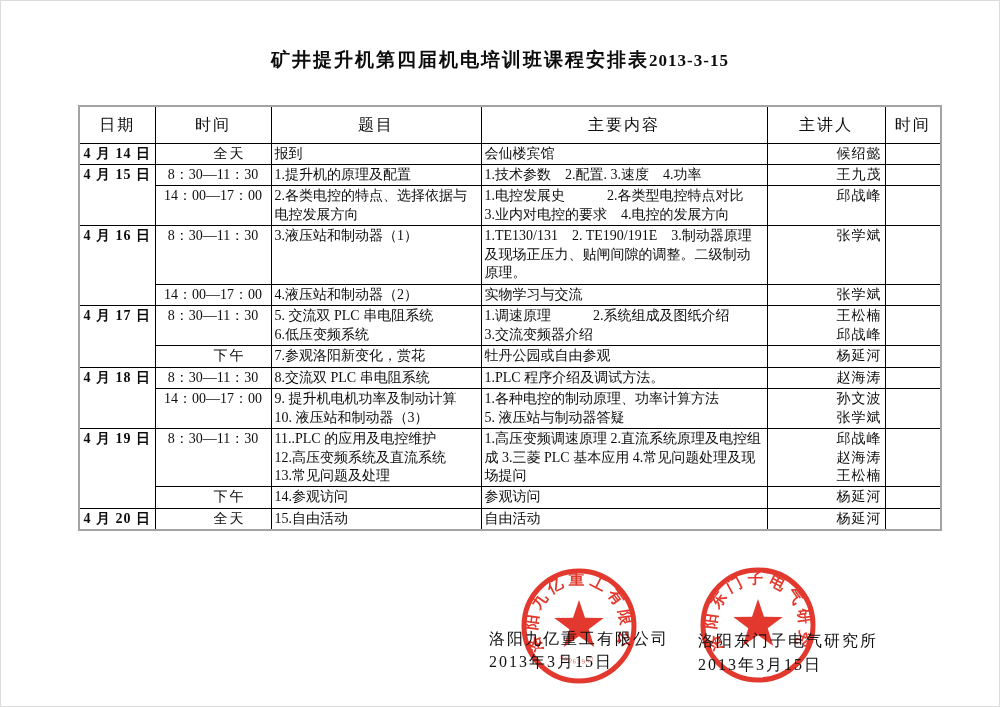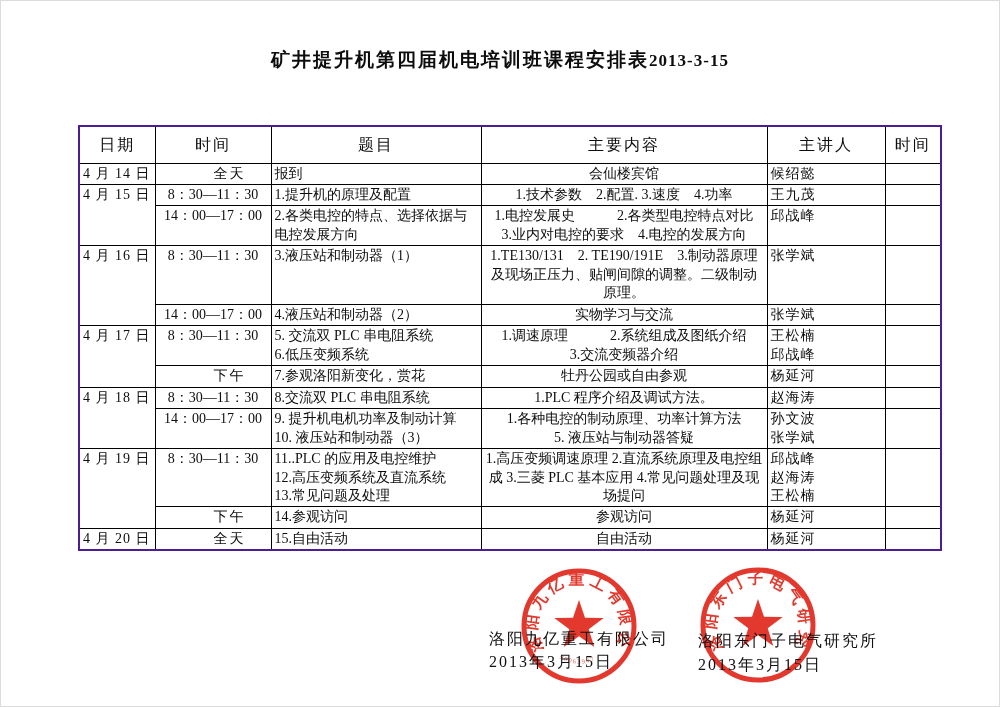--- a/index.html
+++ b/index.html
@@ -9,36 +9,36 @@
     position:relative; width:1000px; height:707px;
     background:#ffffff; border:1px solid #dcdcdc;
     margin:0 auto; overflow:hidden; color:#0d0d0d;
   }
   
   .title-row { position:absolute; top:46px; left:0; width:100%; text-align:center; white-space:nowrap; }
   .doc-title { font-size:19px; font-weight:bold; letter-spacing:2px; }
   .doc-title-date { font-size:17px; font-weight:bold; letter-spacing:1px; }
   
   table.schedule {
-    position:absolute; left:77px; top:124px; width:862px;
+    position:absolute; left:77px; top:104px; width:862px;
     border-collapse:collapse; table-layout:fixed;
-    border:2px solid #4c1d95; font-size:14px;
+    border:2px solid #a3a3a3; font-size:14px;
   }
   .schedule th, .schedule td {
     border:1px solid #000; vertical-align:top;
     padding:1px 3px; line-height:1.32; white-space:pre-line;
     overflow:hidden;
   }
   .schedule thead th { height:37px; font-size:16px; font-weight:normal; text-align:center; vertical-align:middle; letter-spacing:2px; }
-  td.c-date   { text-align:left; font-weight:normal; letter-spacing:1px; }
+  td.c-date   { text-align:center; font-weight:bold; letter-spacing:1px; }
   td.c-time   { text-align:center; font-weight:normal; }
   td.c-time.plain { font-weight:normal; letter-spacing:2px;padding-left:36px; }
   td.c-topic  { text-align:left; }
-  td.c-content{ text-align:center; }
-  td.c-speaker{ text-align:left; letter-spacing:1px; }
+  td.c-content{ text-align:left; }
+  td.c-speaker{ text-align:right; letter-spacing:1px; }
   td.c-blank  { }
   .schedule td { height:21px; }
   
   .stamp { position:absolute; width:130px; height:130px; opacity:.93; z-index:1; }
   .stamp-left  { left:513px; top:560px; }
   .stamp-right { left:692px; top:559px; }
   .footer-text { position:absolute; z-index:2; font-size:16px; letter-spacing:2px; color:#111; }
   .org-left  { left:488px; top:628px; }
   .dat-left  { left:488px; top:651px; }
   .org-right { left:697px; top:630px; }

